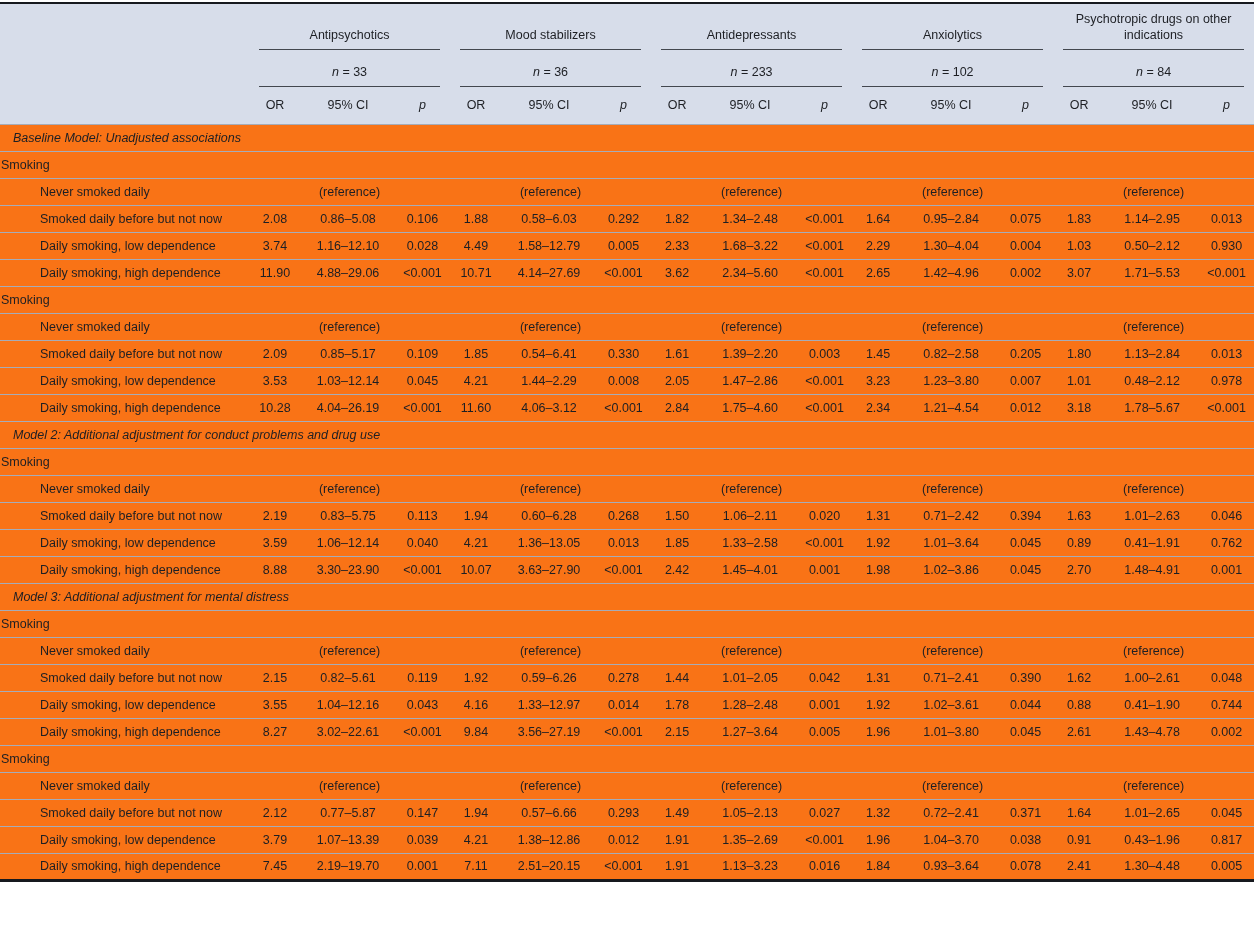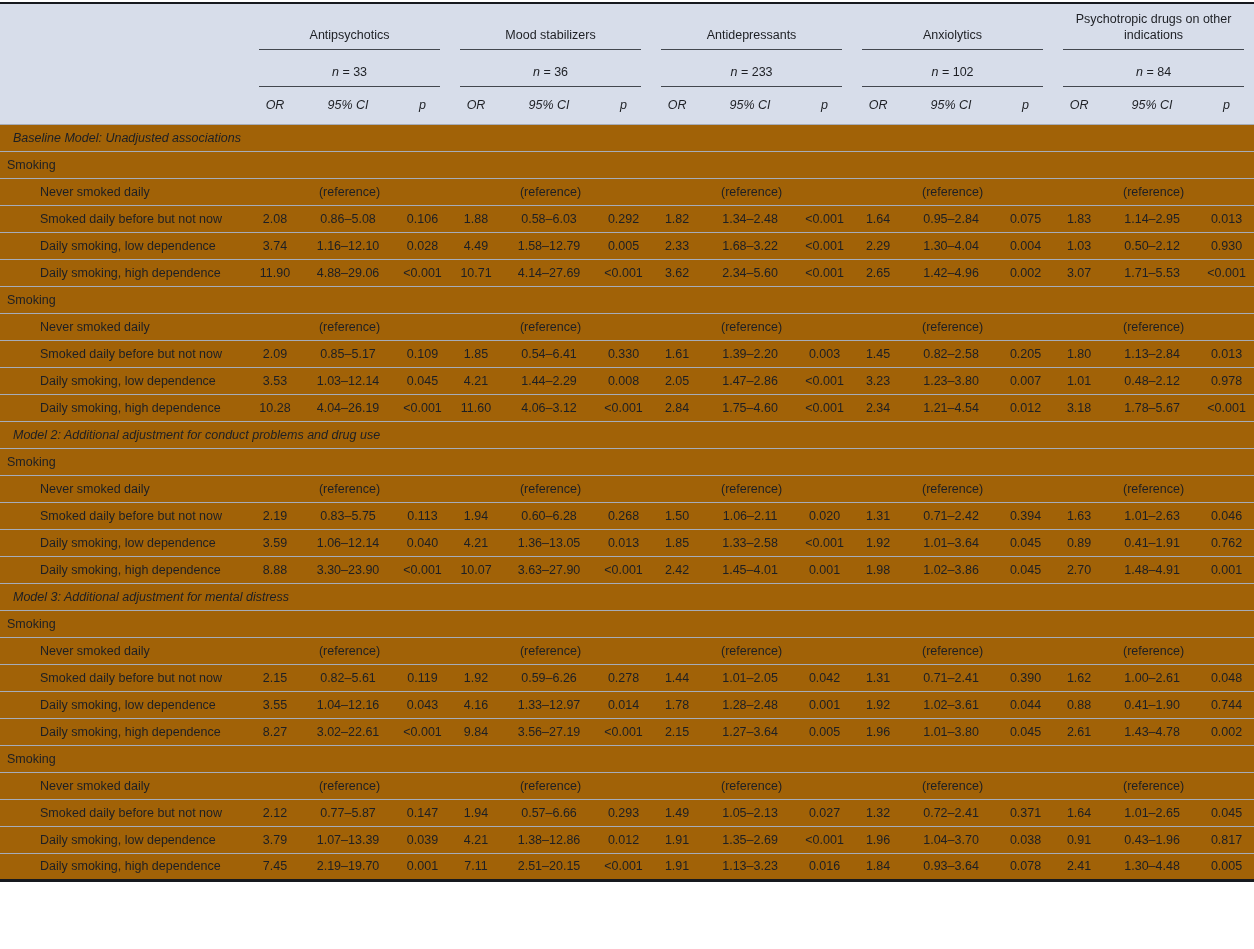--- a/index.html
+++ b/index.html
@@ -8,37 +8,37 @@
     width: 1254px; height: 949px; background: #ffffff;
     padding-top: 2px; overflow: hidden;
     font-family: "Liberation Sans", sans-serif;
   }
   table.results {
     width: 1254px; border-collapse: collapse; table-layout: fixed;
     border-top: 2px solid #16191e; border-bottom: 3px solid #16191e;
     color: #1d1f24;
   }
   thead { background: #d7ddea; }
-  tbody { background: #a16207; }
+  tbody { background: #f97316; }
   thead td { padding: 0; vertical-align: bottom; font-size: 12.5px; }
   tr.h1 td { height: 47px; }
   tr.h2 td { height: 37px; }
-  tr.h3 td { height: 37px; text-align: center; vertical-align: middle; font-style: italic; }
+  tr.h3 td { height: 37px; text-align: center; vertical-align: middle; }
   .spanner {
     border-bottom: 1px solid #43474f;
     margin: 0 10px; padding-bottom: 6px;
     text-align: center; line-height: 1.3;
   }
   tbody td {
     height: 27px; border-top: 1px solid #a6acb8;
     font-size: 12.5px; vertical-align: middle; padding: 0;
     overflow: hidden; white-space: nowrap;
   }
   td.sec-title { padding-left: 13px; font-style: italic; }
-  td.sub { padding-left: 7px; }
+  td.sub { padding-left: 1px; }
   td.lbl { padding-left: 40px; }
   td.c { text-align: center; }
   .i { font-style: italic; }
 </style>
 </head>
 <body>
 
 <div class="page">
   <table class="results">
     <colgroup id="cols">

